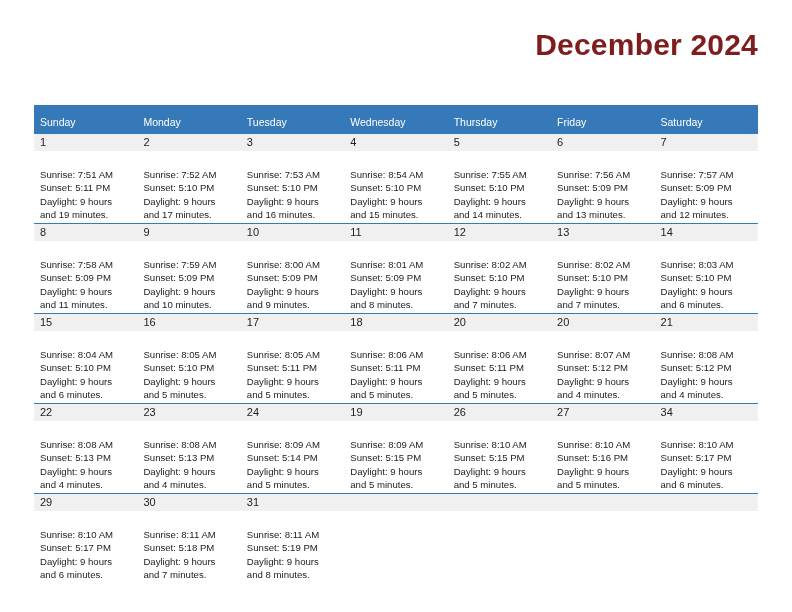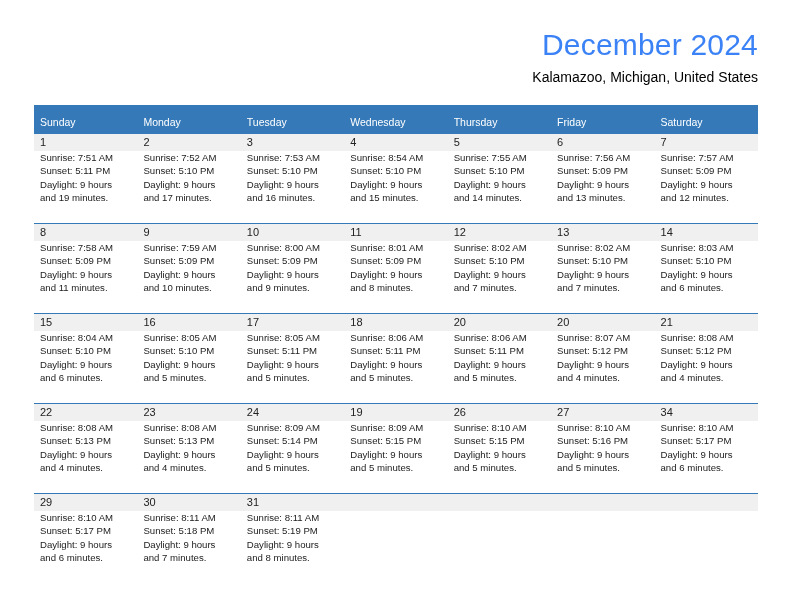--- a/index.html
+++ b/index.html
@@ -64,22 +64,22 @@
   }
 
   .title-block {
     position: absolute;
     right: 0;
     top: -4px;
     text-align: right;
   }
   .cal-title {
     font-size: 30px;
-    font-weight: normal;
-    color: #3b82f6;
+    font-weight: bold;
+    color: #7f1d1d;
     line-height: 1.15;
     letter-spacing: 0.2px;
   }
   .cal-subtitle {
     margin-top: 6px;
     font-size: 14px;
     color: #000;
     line-height: 1.2;
   }
 
@@ -124,38 +124,37 @@
     font-size: 11px;
     color: #222;
     padding: 2px 0 0 6px;
     box-sizing: border-box;
     line-height: 1.2;
   }
   .cell.empty .daynum {
     background: #f0f0f0;
   }
   .details {
-    padding: 0 6px 0 6px;
+    padding: 17px 6px 0 6px;
     font-size: 9.6px;
     line-height: 13.6px;
     color: #222;
   }
   .details div { white-space: nowrap; }
 </style>
 </head>
 <body>
 
 <div class="page">
 
   <div class="masthead">
 
 
     <div class="title-block">
       <div class="cal-title">December 2024</div>
-      <div class="cal-subtitle">Kalamazoo, Michigan, United States</div>
     </div>
 
   </div>
 
   <table class="calendar">
     <colgroup>
       <col>
         <col>
         <col>
         <col>

